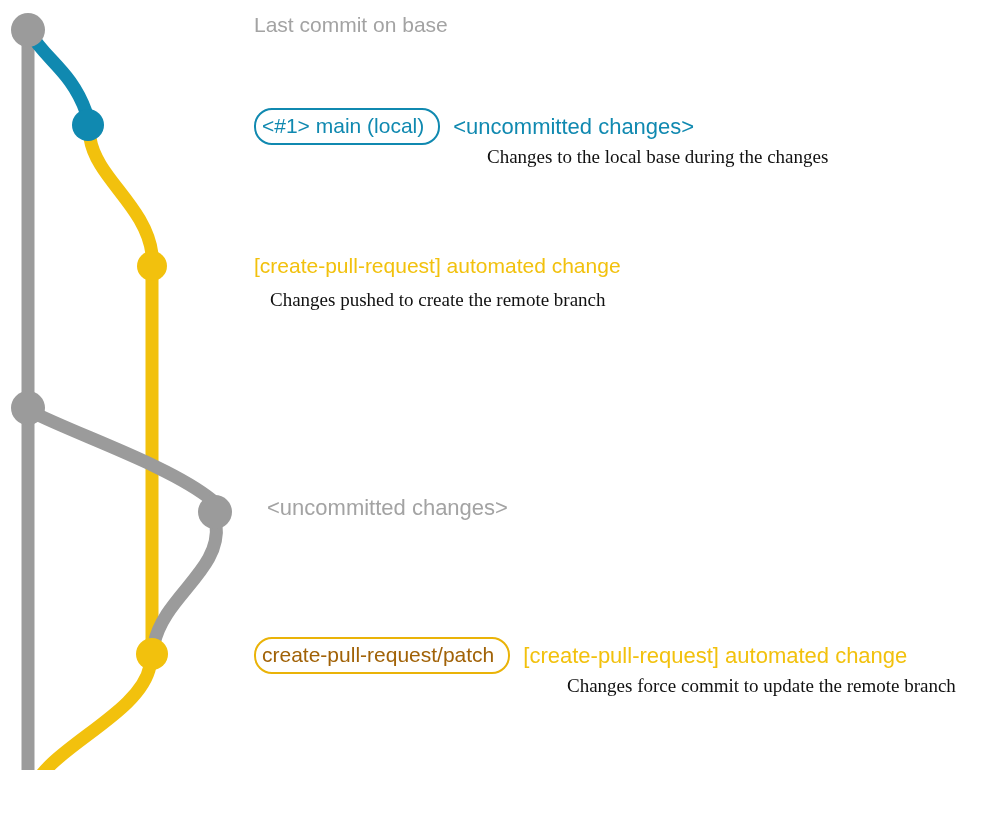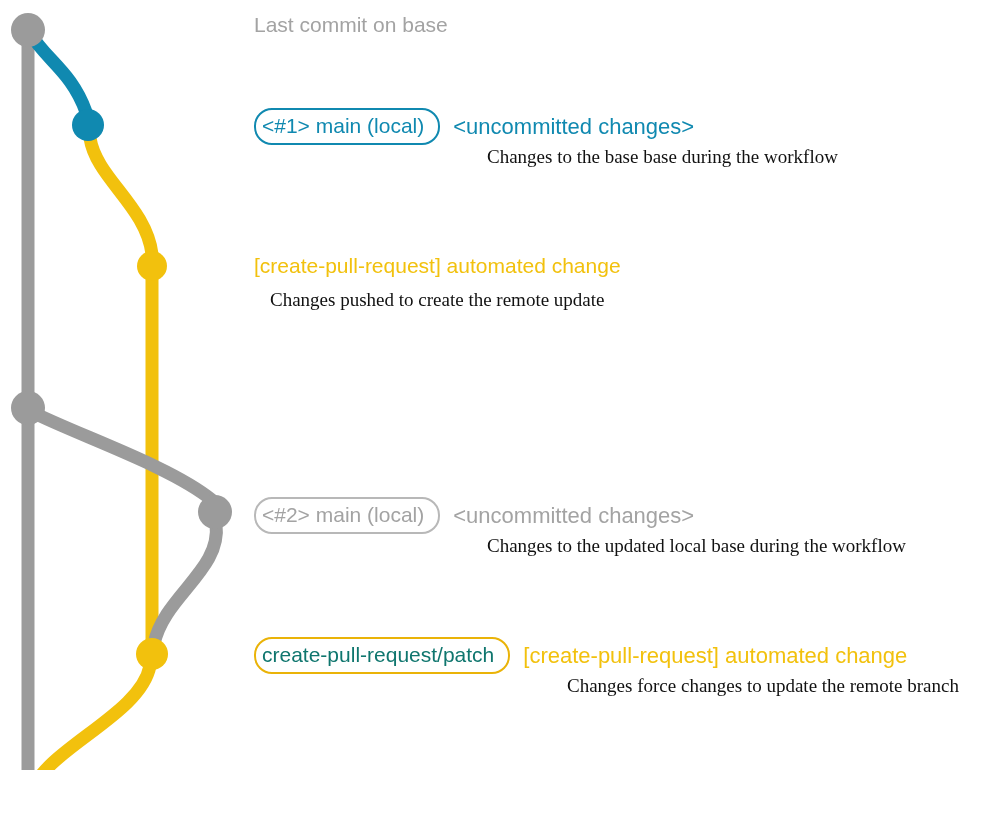--- a/index.html
+++ b/index.html
@@ -37,21 +37,21 @@
     border-radius: 18px;
     padding: 5px 14px 6px 6px;
     font-size: 21px;
     line-height: 22px;
     color: #9b9b9b;
     background: transparent;
     box-sizing: border-box;
     text-align: center;
   }
   .pill.blue { border-color: #1089b0; color: #1089b0; }
-  .pill.yellow { border-color: #eab308; color: #0f766e; }
+  .pill.yellow { border-color: #eab308; color: #a16207; }
   .pill.gray { border-color: #b8b8b8; color: #a3a3a3; }
   .subject {
     font-size: 22px;
     line-height: 22px;
     margin-left: 13px;
   }
   .subject.blue { color: #1089b0; }
   .subject.yellow { color: #f2c10d; }
   .subject.gray { color: #a3a3a3; }
   .headline {
@@ -101,35 +101,33 @@
     <circle cx="152" cy="654" r="16" fill="#f2c10d"></circle>
     <circle cx="28" cy="797" r="17" fill="#9b9b9b"></circle>
   </svg>
 
   <div class="headline gray" style="left:254px; top:14px;">Last commit on base</div>
 
   <div class="row" style="left:254px; top:108px;">
     <span class="pill blue">&lt;#1&gt; main (local)</span>
     <span class="subject blue">&lt;uncommitted changes&gt;</span>
   </div>
-  <div class="body-note" style="left:487px; top:146px;">Changes to the base base during the workflow</div>
+  <div class="body-note" style="left:487px; top:146px;">Changes to the local base during the changes</div>
 
   <div class="headline yellow" style="left:254px; top:255px;">[create-pull-request] automated change</div>
-  <div class="body-note" style="left:270px; top:289px;">Changes pushed to create the remote update</div>
+  <div class="body-note" style="left:270px; top:289px;">Changes pushed to create the remote branch</div>
 
 
   <div class="row" style="left:254px; top:497px;">
-    <span class="pill gray">&lt;#2&gt; main (local)</span>
     <span class="subject gray">&lt;uncommitted changes&gt;</span>
   </div>
-  <div class="body-note" style="left:487px; top:535px;">Changes to the updated local base during the workflow</div>
 
   <div class="row" style="left:254px; top:637px;">
     <span class="pill yellow">create-pull-request/patch</span>
     <span class="subject yellow">[create-pull-request] automated change</span>
   </div>
-  <div class="body-note" style="left:567px; top:675px;">Changes force changes to update the remote branch</div>
+  <div class="body-note" style="left:567px; top:675px;">Changes force commit to update the remote branch</div>
 
   <div class="row" style="left:267px; top:781px;">
     <span class="pill gray">main</span>
   </div>
 
 </div>
 
 </body></html>

